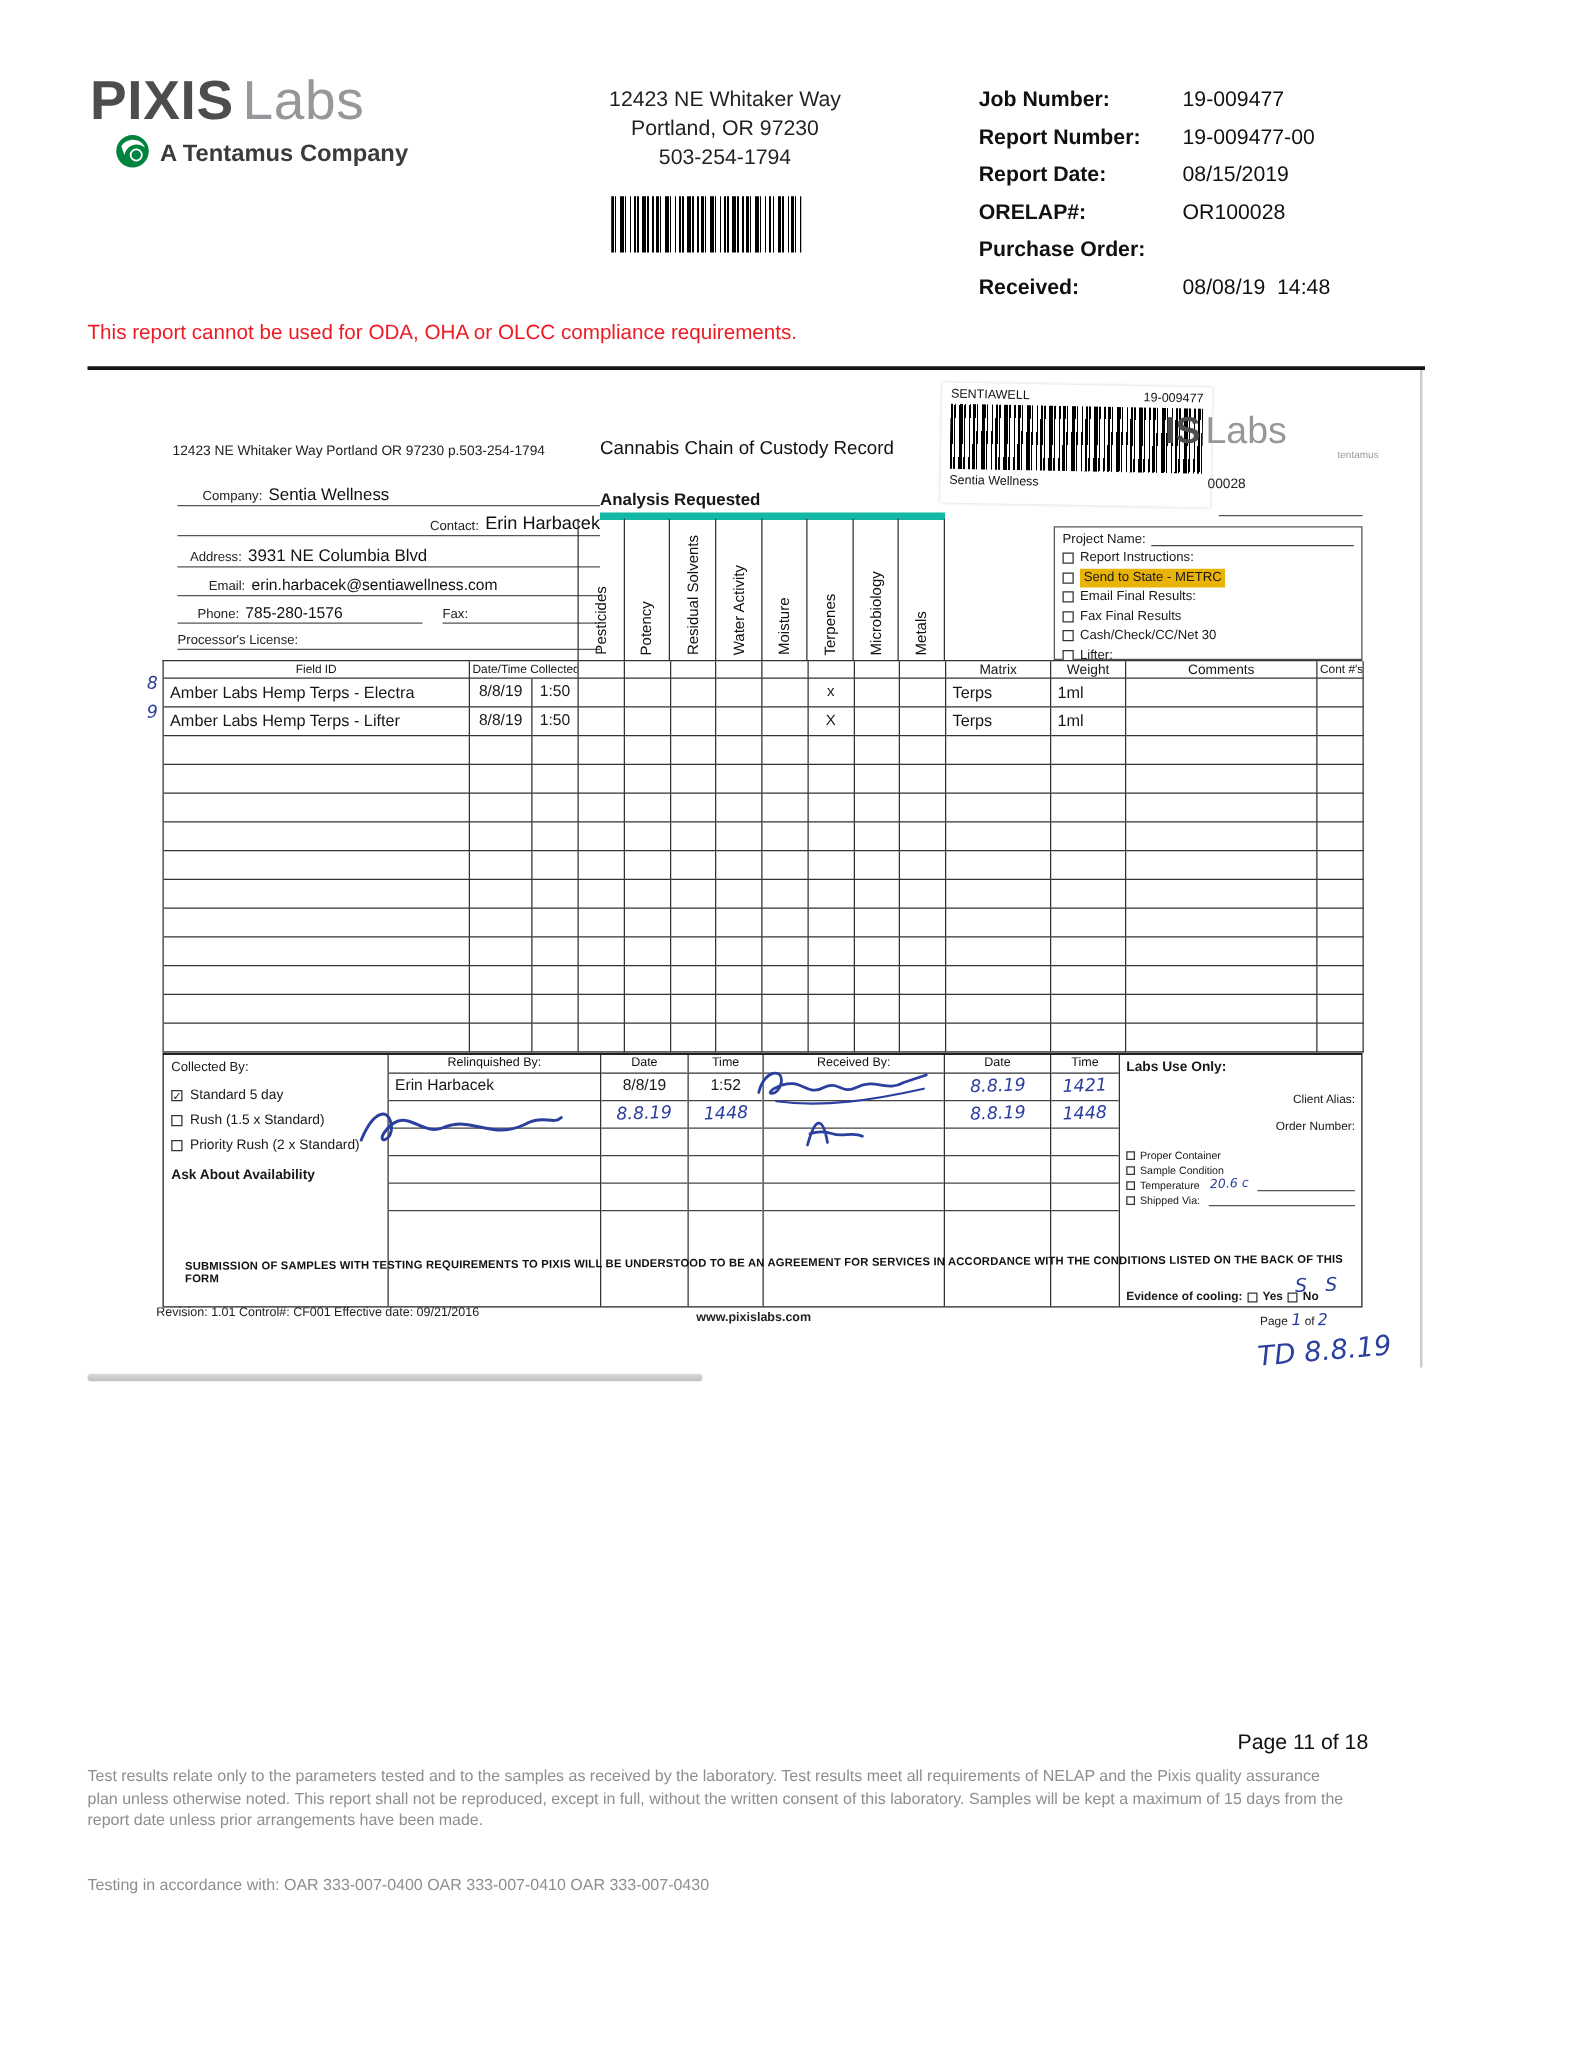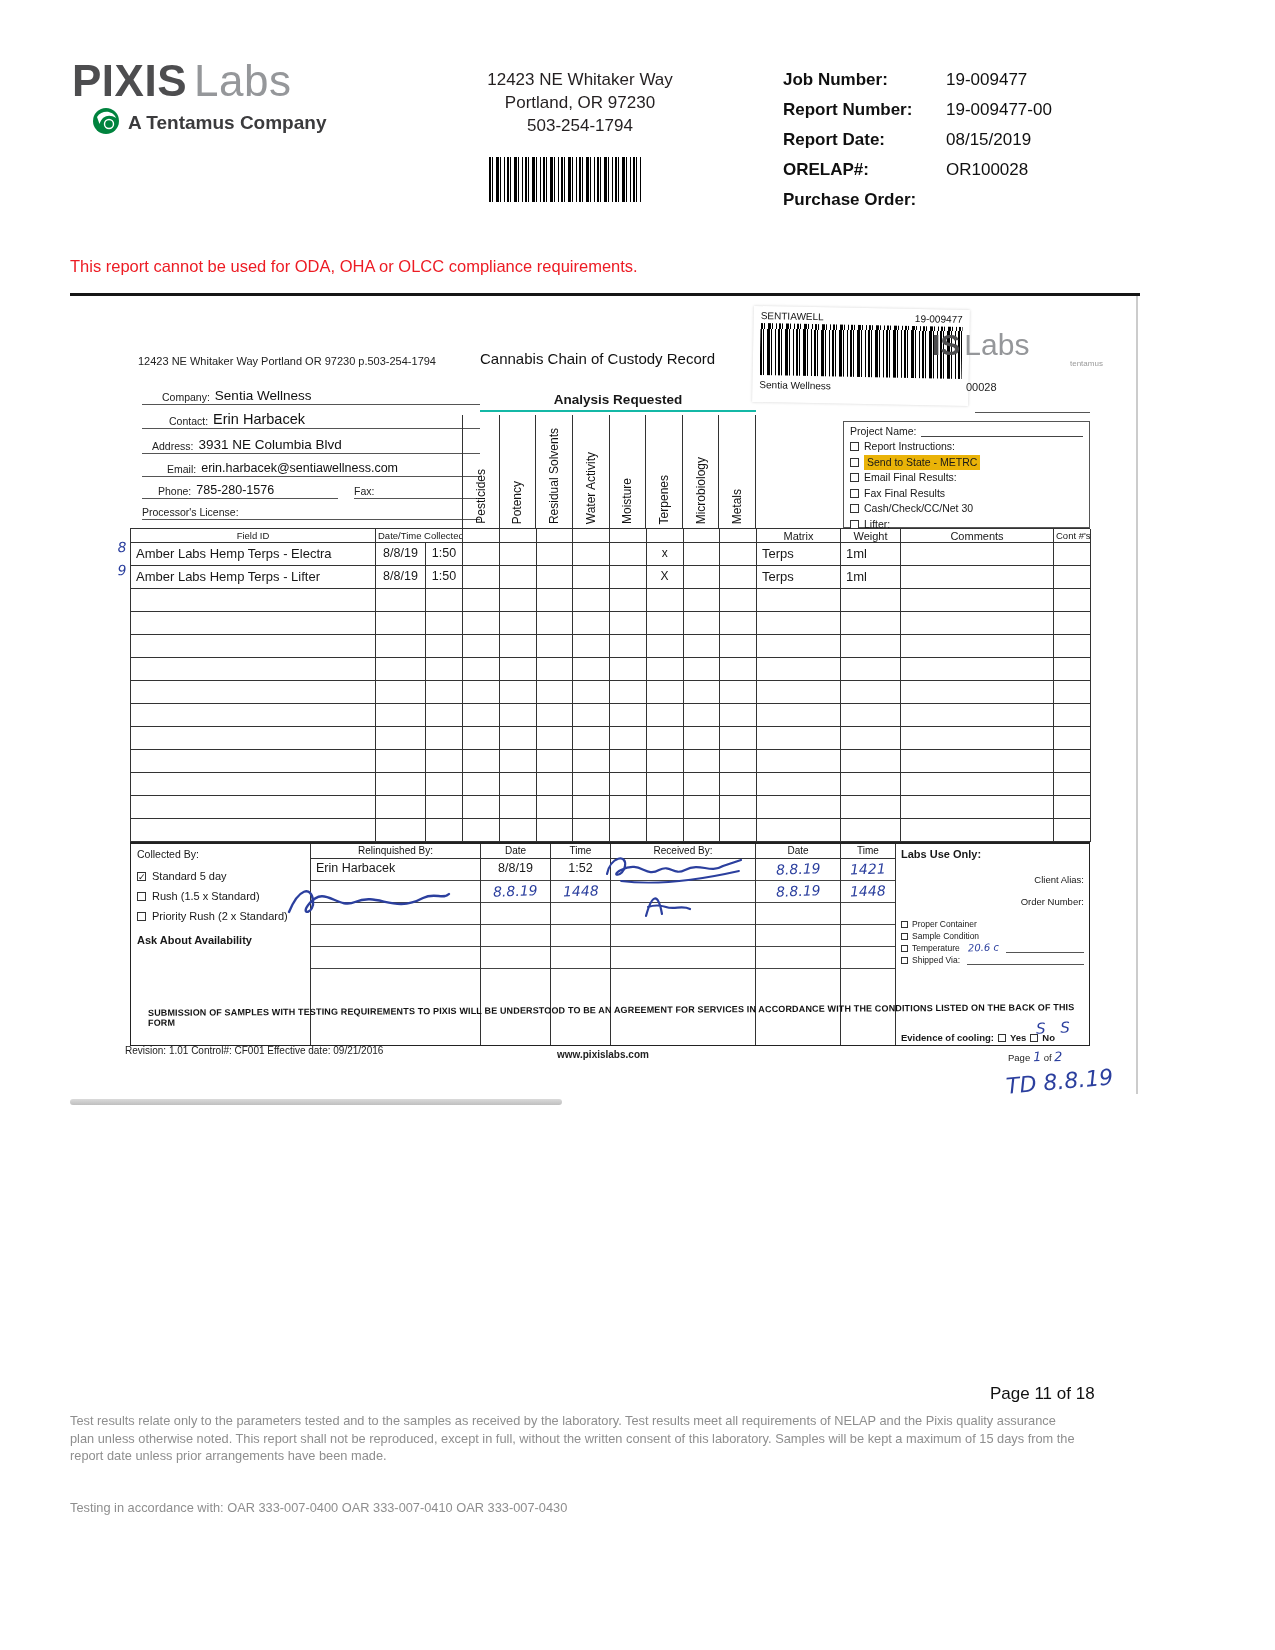--- a/index.html
+++ b/index.html
@@ -41,21 +41,21 @@
   .pl-bold { font-weight:700; color:#4d4d4f; }
   .pl-light { font-weight:400; color:#95979a; margin-left:4px; }
   .pl-tag { position:absolute; left:1000px; top:66px; font-size:8px; color:#9a9a9a; }
   .partial-orelap { position:absolute; left:896px; top:88px; font-size:11px; color:#222; }
   .partial-underline { position:absolute; left:905px; top:108px; width:115px; border-bottom:1px solid #555; height:12px; }
 
   .client-row { position:absolute; display:flex; align-items:flex-end; gap:5px; border-bottom:1px solid #555; height:21px; }
   .client-label { font-size:10.5px; color:#222; white-space:nowrap; padding-bottom:1px; }
   .client-value { font-size:13.5px; color:#101010; white-space:nowrap; padding-bottom:1px; }
 
-  .analysis-title { position:absolute; left:410px; top:99px; width:276px; text-align:center; font-weight:700; font-size:13.5px; border-bottom:2px solid #14b8a6; padding-bottom:3px; }
+  .analysis-title { position:absolute; left:410px; top:99px; width:276px; text-align:left; font-weight:700; font-size:13.5px; border-bottom:6px solid #14b8a6; padding-bottom:3px; }
   .analysis-cols { position:absolute; left:392px; top:122px; width:294px; height:113px; display:flex; border-left:1px solid #333; }
   .an-col { flex:1; border-right:1px solid #333; display:flex; align-items:flex-end; justify-content:center; padding-bottom:4px; overflow:hidden; }
   .an-col .vert { writing-mode:vertical-rl; transform:rotate(180deg); font-size:12px; color:#111; white-space:nowrap; }
 
   .project-panel { position:absolute; left:773px; top:128px; width:247px; height:107px; border:1px solid #555; padding:3px 6px 0 6px; }
   .project-name-row { display:flex; font-size:10.5px; margin-bottom:2px; }
   .project-name-row .pn-line { flex:1; border-bottom:1px solid #444; margin-left:4px; }
   .proj-opt { display:flex; align-items:center; gap:5px; font-size:10.5px; line-height:15.5px; }
   .proj-opt .opt-label { white-space:nowrap; }
   .proj-opt.hl .opt-label { background:#eab308; padding:0 3px; }
@@ -155,20 +155,24 @@
         <div class="meta-value">08/15/2019</div>
       </div>
       <div class="meta-row">
         <div class="meta-label">ORELAP#:</div>
         <div class="meta-value">OR100028</div>
       </div>
       <div class="meta-row">
         <div class="meta-label">Purchase Order:</div>
         <div class="meta-value"></div>
       </div>
+      <div class="meta-row">
+        <div class="meta-label">Received:</div>
+        <div class="meta-value">08/08/19  14:48</div>
+      </div>
     </div>
 
   <div class="notice">This report cannot be used for ODA, OHA or OLCC compliance requirements.</div>
 
   <div class="scan">
     <div class="scan-top-edge"></div>
     <div class="scan-right-edge"></div>
 
     <div class="form-address">12423 NE Whitaker Way Portland OR 97230 p.503-254-1794</div>
     <div class="form-title">Cannabis Chain of Custody Record</div>
@@ -186,21 +190,21 @@
       <span class="pl-bold">IS</span><span class="pl-light">Labs</span>
     </div>
     <div class="pl-tag">tentamus</div>
     <div class="partial-orelap">00028</div>
     <div class="partial-underline"></div>
 
     <div class="client-row" style="left:72px; top:91px; width:338px;">
       <span class="client-label" style="margin-left:20px;">Company:</span>
       <span class="client-value">Sentia Wellness</span>
     </div>
-    <div class="client-row" style="left:72px; top:115px; width:338px;">
+    <div class="client-row" style="left:72px; top:115px; width:338px;justify-content:flex-end;">
       <span class="client-label" style="margin-left:27px;">Contact:</span>
       <span class="client-value" style="font-size:14.5px;">Erin Harbacek</span>
     </div>
     <div class="client-row" style="left:72px; top:140px; width:338px;">
       <span class="client-label" style="margin-left:10px;">Address:</span>
       <span class="client-value">3931 NE Columbia Blvd</span>
     </div>
     <div class="client-row" style="left:72px; top:163px; width:338px;">
       <span class="client-label" style="margin-left:25px;">Email:</span>
       <span class="client-value" style="font-size:12.5px;">erin.harbacek@sentiawellness.com</span>

